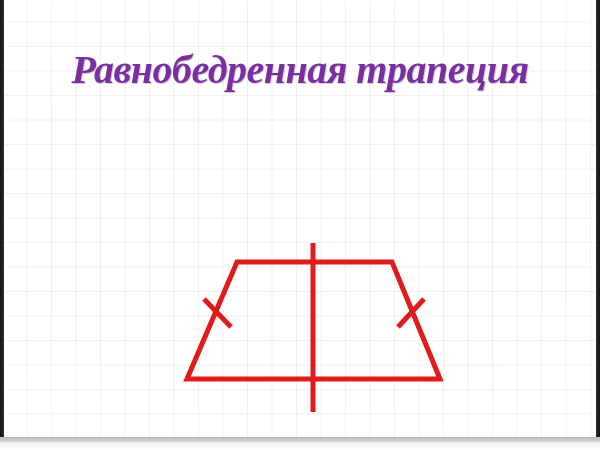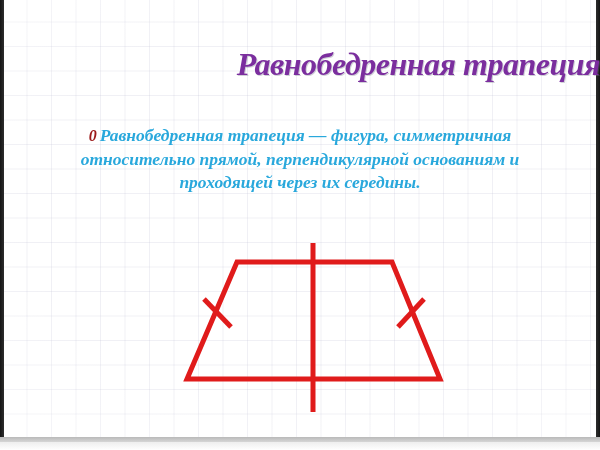--- a/index.html
+++ b/index.html
@@ -66,22 +66,22 @@
     width: 600px; height: 8px;
     background: linear-gradient(to bottom, #eeeeee, #ffffff);
   }
 
   
   #title {
     position: absolute;
     left: 0;
     top: 46px;
     width: 600px;
-    text-align: right;
-    font-size: 32px;
+    text-align: center;
+    font-size: 40px;
     font-weight: bold;
     font-style: italic;
     color: #7b2e9e;
     letter-spacing: -0.5px;
     text-shadow: 1px 1px 0 rgba(120,120,140,0.35);
     white-space: nowrap;
   }
 
   
   #body-block {
@@ -120,26 +120,20 @@
 <div id="slide">
 
   <div id="paper"></div>
   <div id="vignette"></div>
 
   <div class="rail left"></div>
   <div class="rail right"></div>
 
   <div id="title">Равнобедренная трапеция</div>
 
-  <div id="body-block">
-    <span id="bullet-marker">0</span><span>Равнобедренная трапеция — фигура,</span>
-    <span>симметричная относительно прямой,</span>
-    <span>перпендикулярной основаниям и проходящей</span>
-    <span>через их середины.</span>
-  </div>
 
   <svg id="figure" viewBox="0 0 600 450">
     <polygon id="trapezoid-shape" fill="none" stroke="#e01b1b" stroke-width="5" stroke-linejoin="miter" stroke-linecap="butt" points="237,262 392,262 440,379 187,379"></polygon>
     <line id="axis-line" x1="313" y1="243" x2="313" y2="412" stroke="#e01b1b" stroke-width="5" stroke-linecap="butt"></line>
     <line id="tick-left" x1="204" y1="299" x2="231" y2="327" stroke="#e01b1b" stroke-width="5" stroke-linecap="butt"></line>
     <line id="tick-right" x1="398" y1="327" x2="424" y2="299" stroke="#e01b1b" stroke-width="5" stroke-linecap="butt"></line>
   </svg>
 
   <div id="shadow-1"></div>
   <div id="shadow-2"></div>

